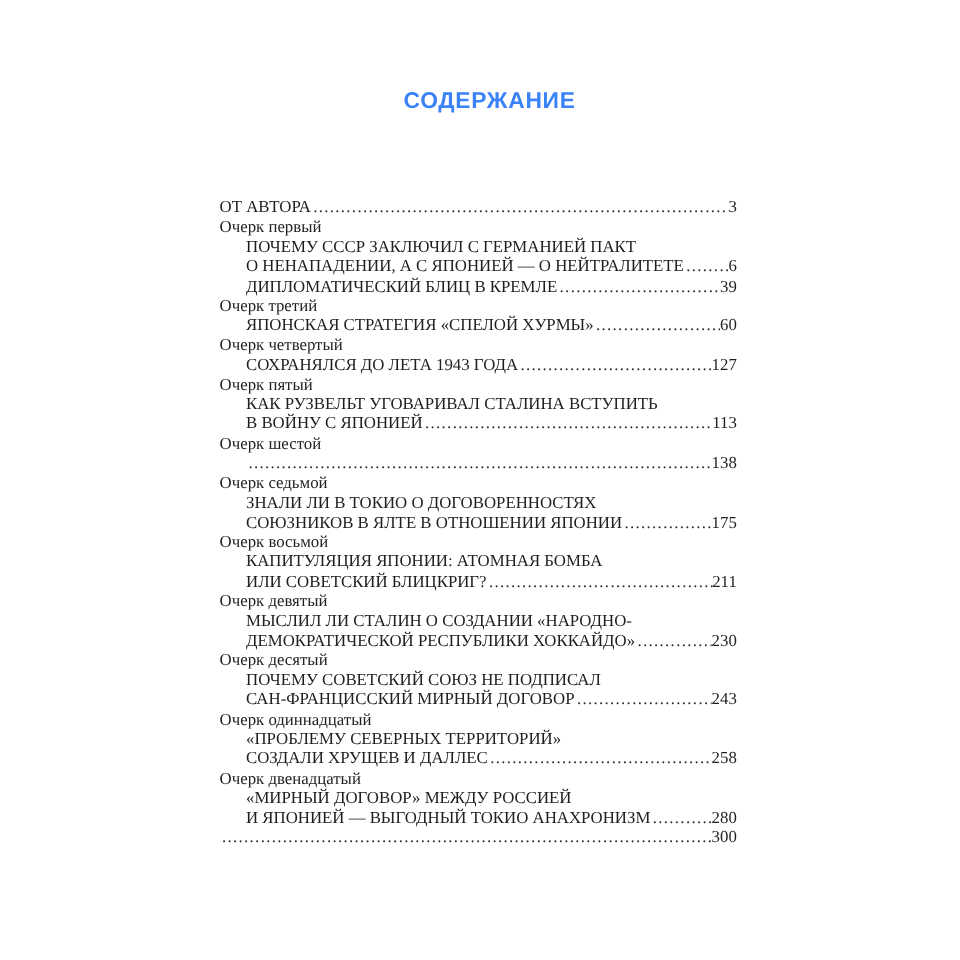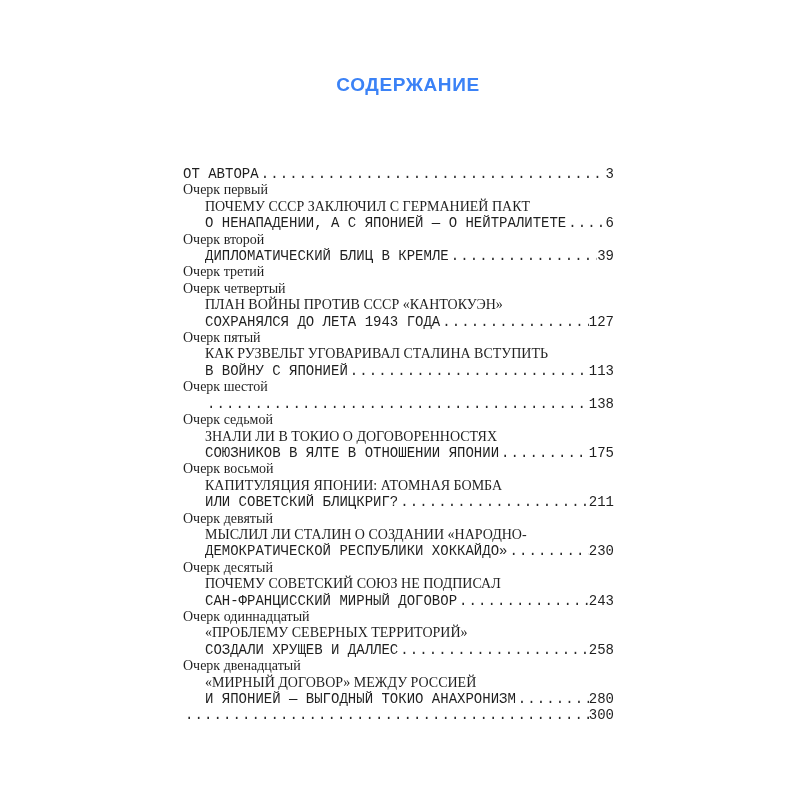--- a/index.html
+++ b/index.html
@@ -39,21 +39,20 @@
   }
   .line {
     white-space: nowrap;
   }
   .indent {
     padding-left: 22px;
   }
   .row {
     display: flex;
     align-items: flex-end;
-    font-family: Liberation Mono, monospace;
   }
   .txt {
     flex: 0 0 auto;
   }
   .dots {
     flex: 1 1 auto;
     overflow: hidden;
     white-space: nowrap;
     margin-left: 2px;
     letter-spacing: 1.1px;
@@ -77,29 +76,32 @@
         <span class="dots"></span>
         <span class="pg">3</span>
       </div>
       <div class="line">Очерк первый</div>
       <div class="line indent">ПОЧЕМУ СССР ЗАКЛЮЧИЛ С ГЕРМАНИЕЙ ПАКТ</div>
       <div class="line row indent">
         <span class="txt">О НЕНАПАДЕНИИ, А С ЯПОНИЕЙ — О НЕЙТРАЛИТЕТЕ</span>
         <span class="dots"></span>
         <span class="pg">6</span>
       </div>
-      <div class="line">Очерк второй</div>
       <div class="line row indent">
         <span class="txt">ДИПЛОМАТИЧЕСКИЙ БЛИЦ В КРЕМЛЕ</span>
         <span class="dots"></span>
         <span class="pg">39</span>
       </div>
       <div class="line">Очерк третий</div>
+      <div class="line row indent">
+        <span class="txt">ЯПОНСКАЯ СТРАТЕГИЯ «СПЕЛОЙ ХУРМЫ»</span>
+        <span class="dots"></span>
+        <span class="pg">60</span>
+      </div>
       <div class="line">Очерк четвертый</div>
-      <div class="line indent">ПЛАН ВОЙНЫ ПРОТИВ СССР «КАНТОКУЭН»</div>
       <div class="line row indent">
         <span class="txt">СОХРАНЯЛСЯ ДО ЛЕТА 1943 ГОДА</span>
         <span class="dots"></span>
         <span class="pg">127</span>
       </div>
       <div class="line">Очерк пятый</div>
       <div class="line indent">КАК РУЗВЕЛЬТ УГОВАРИВАЛ СТАЛИНА ВСТУПИТЬ</div>
       <div class="line row indent">
         <span class="txt">В ВОЙНУ С ЯПОНИЕЙ</span>
         <span class="dots"></span>

